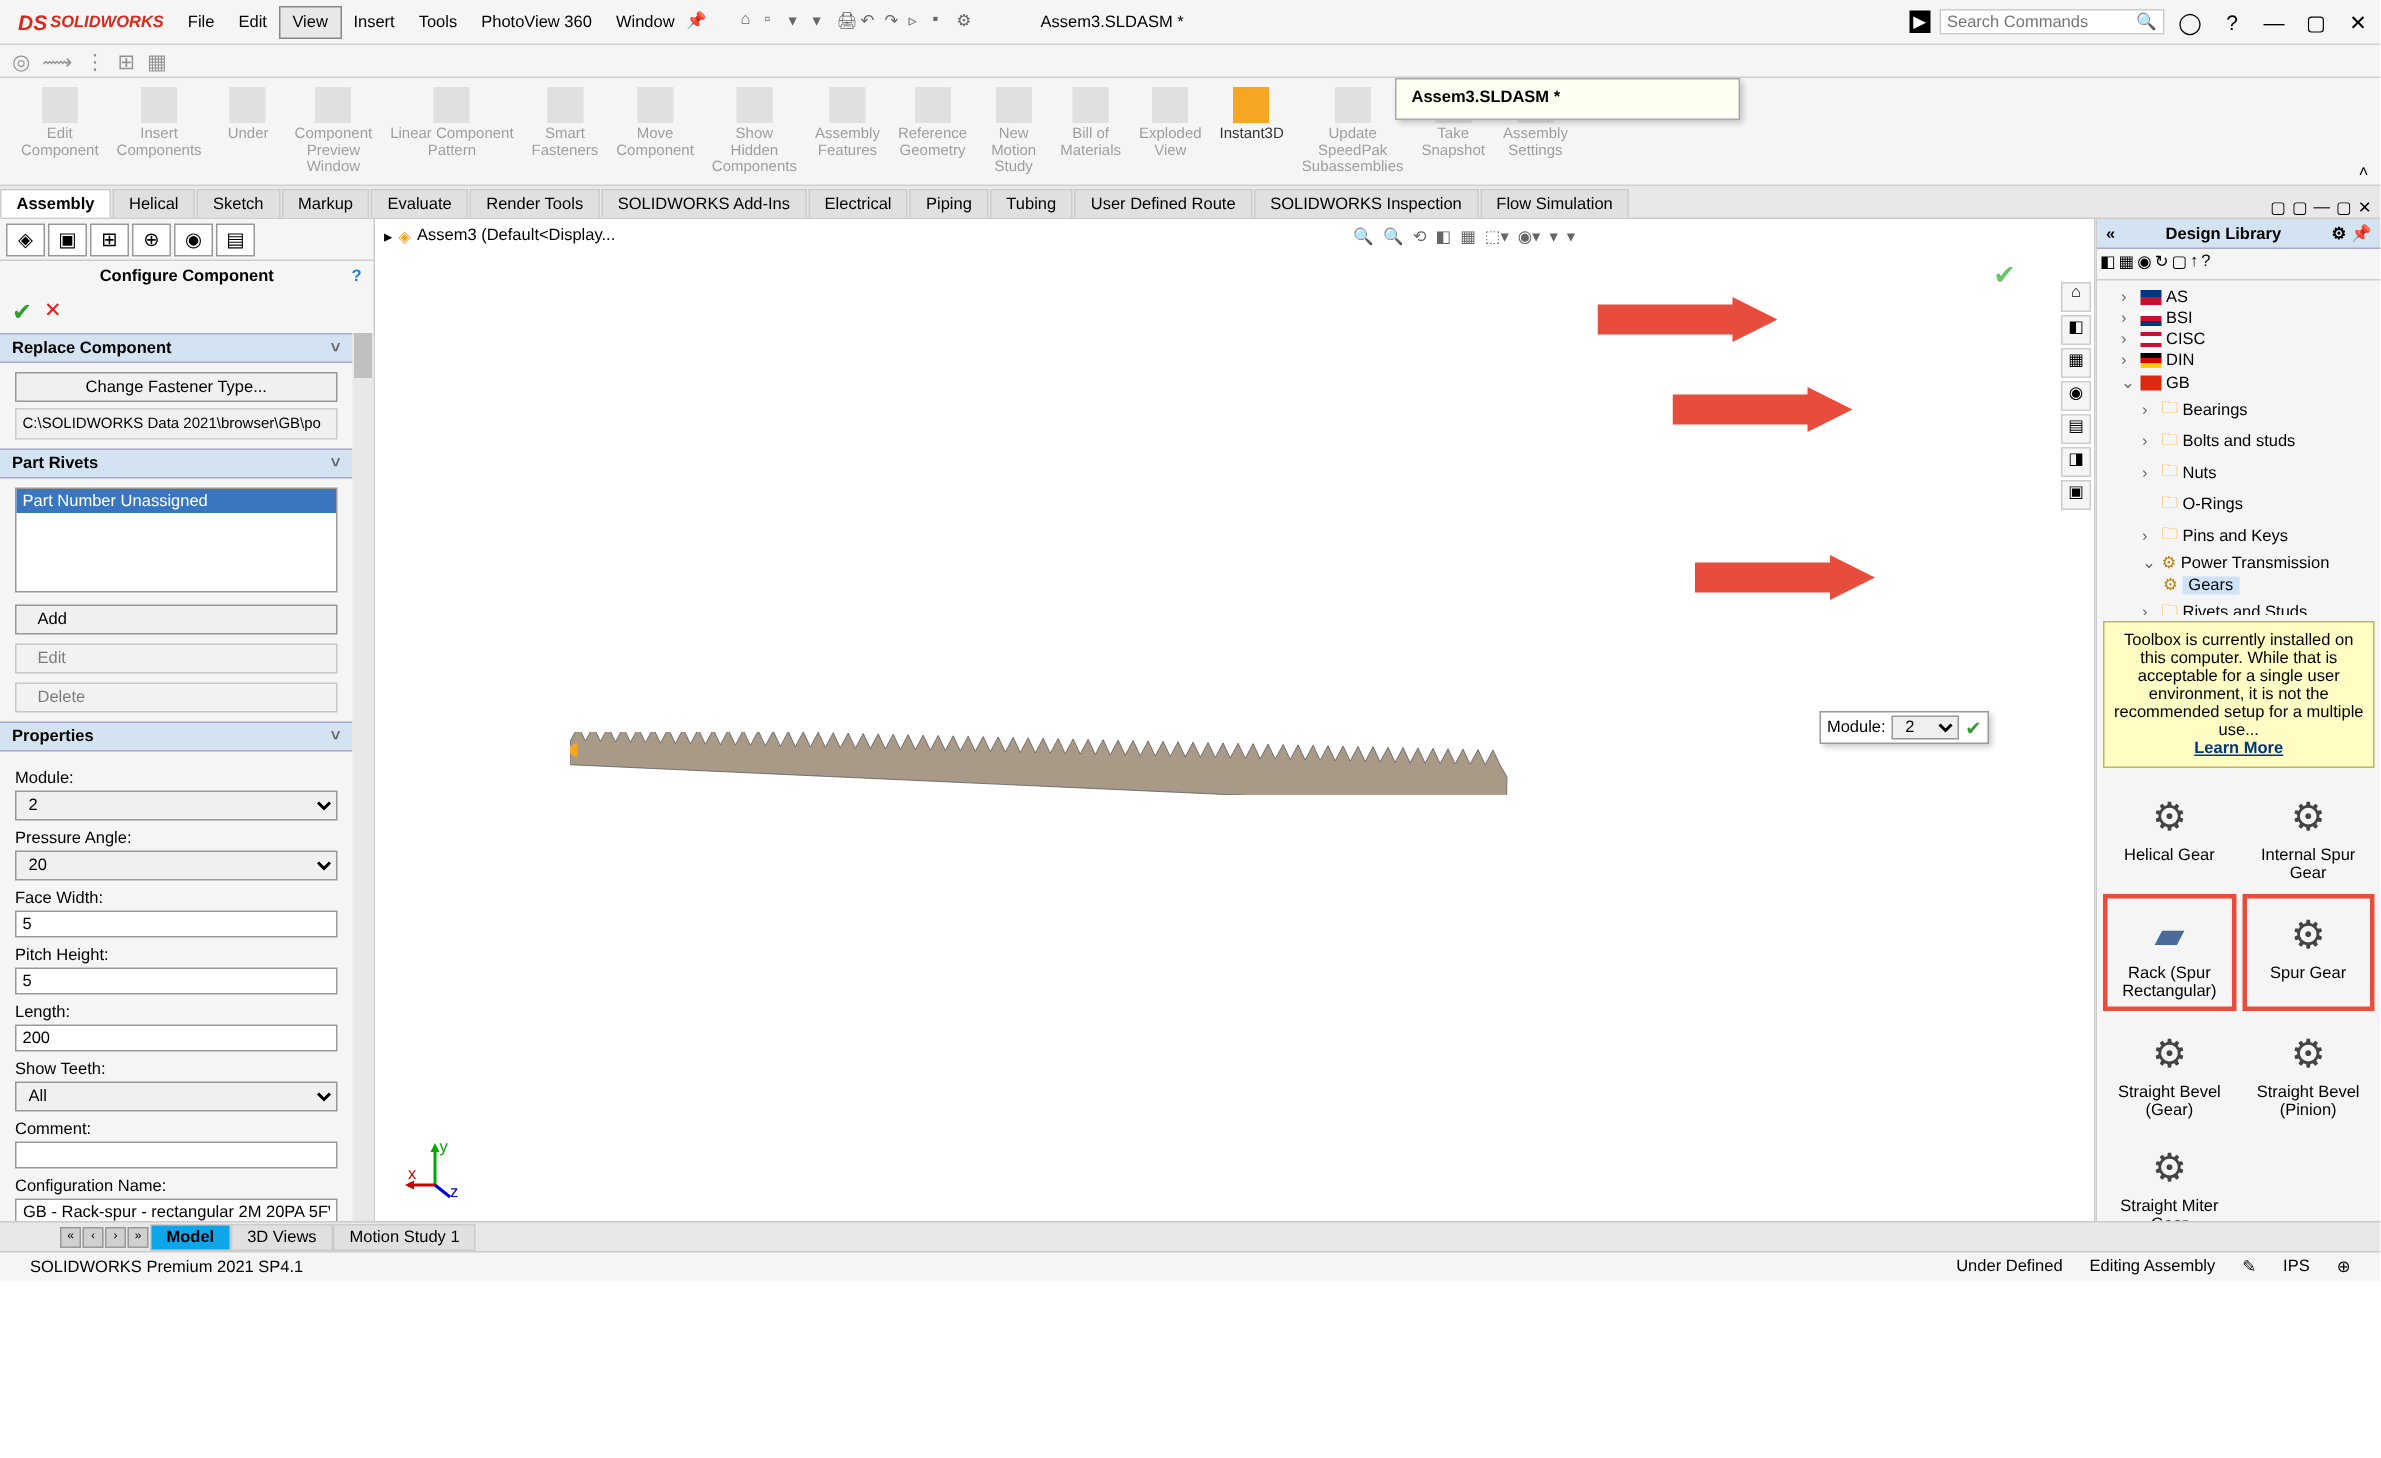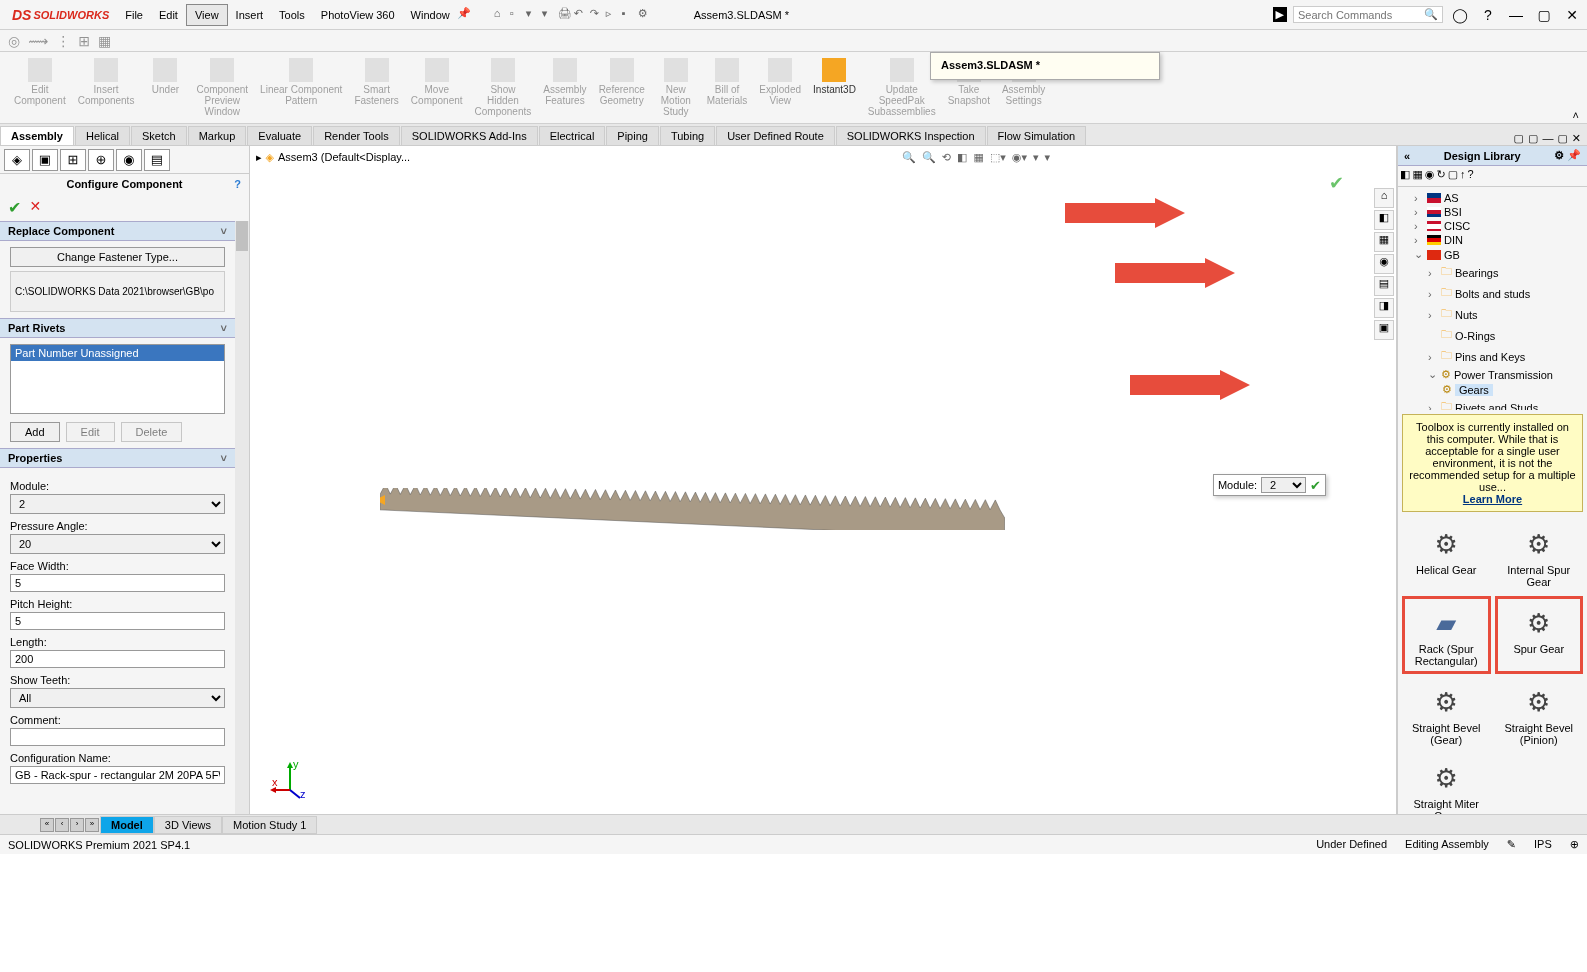--- a/index.html
+++ b/index.html
@@ -46,24 +46,24 @@
 .left-toolbar { height: 28px; display: flex; align-items: center; gap: 2px; padding: 2px 4px; border-bottom: 1px solid #ccc; }
 .left-tool-btn { width: 26px; height: 22px; border: 1px solid #999; background: #fff; display: flex; align-items: center; justify-content: center; font-size: 13px; }
 .panel-header { padding: 4px 8px; font-weight: bold; display: flex; align-items: center; justify-content: center; position: relative; }
 .help-icon { position: absolute; right: 8px; color: #2b7cd3; font-weight: bold; }
 .accept-row { display: flex; gap: 8px; padding: 4px 8px; }
 .accept-btn { color: #2e9e2e; font-size: 16px; cursor: pointer; }
 .reject-btn { color: #d22; font-size: 14px; cursor: pointer; }
 .section-header { background: #d4e3f1; padding: 3px 8px; font-weight: bold; display: flex; justify-content: space-between; border-top: 1px solid #aac; border-bottom: 1px solid #aac; }
 .panel-body { padding: 6px 10px; }
 .full-btn { width: 100%; padding: 3px; border: 1px solid #999; background: #f0f0f0; margin-bottom: 4px; cursor: pointer; text-align: center; }
-.readonly-field { width: 100%; padding: 14px 4px; border: 1px solid #ccc; background: #f0f0f0; font-size: 10px; overflow: hidden; white-space: nowrap; }
+.readonly-field { width: 100%; padding: 4px 4px; border: 1px solid #ccc; background: #f0f0f0; font-size: 10px; overflow: hidden; white-space: nowrap; }
 .list-box { width: 100%; height: 70px; border: 1px solid #999; background: #fff; }
 .list-selected { background: #3a76bf; color: #fff; padding: 2px 4px; }
-.btn-row { display: flex; gap: 6px; margin-top: 8px; }
+.btn-row { display: flex; gap: 6px; margin-top: 8px; flex-direction: column; }
 .small-btn { padding: 3px 14px; border: 1px solid #999; background: #f0f0f0; cursor: pointer; }
 .small-btn.disabled { opacity: 0.5; }
 .prop-label { margin-top: 6px; margin-bottom: 2px; }
 .prop-input { width: 100%; padding: 2px 4px; border: 1px solid #999; background: #fff; }
 .prop-select { width: 100%; padding: 2px 4px; border: 1px solid #999; background: #f0f0f0; }
 .left-scroll { overflow-y: auto; flex: 1; padding-right: 14px; position: relative; }
 .left-scrollbar { position: absolute; right: 0; top: 0; bottom: 0; width: 14px; background: #e8e8e8; }
 .left-scroll-thumb { position: absolute; right: 1px; top: 0; width: 12px; height: 30px; background: #c0c0c0; }
 
 
@@ -107,21 +107,21 @@
 .thumb.highlighted { border: 3px solid #e74c3c; }
 
 
 .bottom-tabs { height: 20px; background: #e8e8e8; border-top: 1px solid #ccc; display: flex; align-items: center; }
 .bottom-tab { padding: 2px 10px; border: 1px solid #ccc; font-size: 11px; background: #e0e0e0; }
 .bottom-tab.active { background: #0ea5e9; font-weight: bold; }
 .bt-nav { display: flex; padding-left: 40px; }
 .bt-arrow { width: 14px; height: 14px; border: 1px solid #999; margin-right: 1px; background: #d0d0d0; font-size: 8px; text-align: center; }
 
 
-.statusbar { height: 20px; background: #f5f5f5; border-top: 1px solid #ccc; display: flex; align-items: center; padding: 0 8px; font-size: 11px; }
+.statusbar { height: 20px; background: #f5f5f5; border-top: 1px solid #ccc; display: flex; align-items: center; padding: 0 20px; font-size: 11px; }
 .status-right { margin-left: auto; display: flex; gap: 18px; }
 
 
 .red-arrow { position: absolute; z-index: 50; }
 .arrow-body { fill: #e74c3c; }
 
 .chevron::after { content: "˅"; color: #666; }
 </style>
 </head>
 <body>

